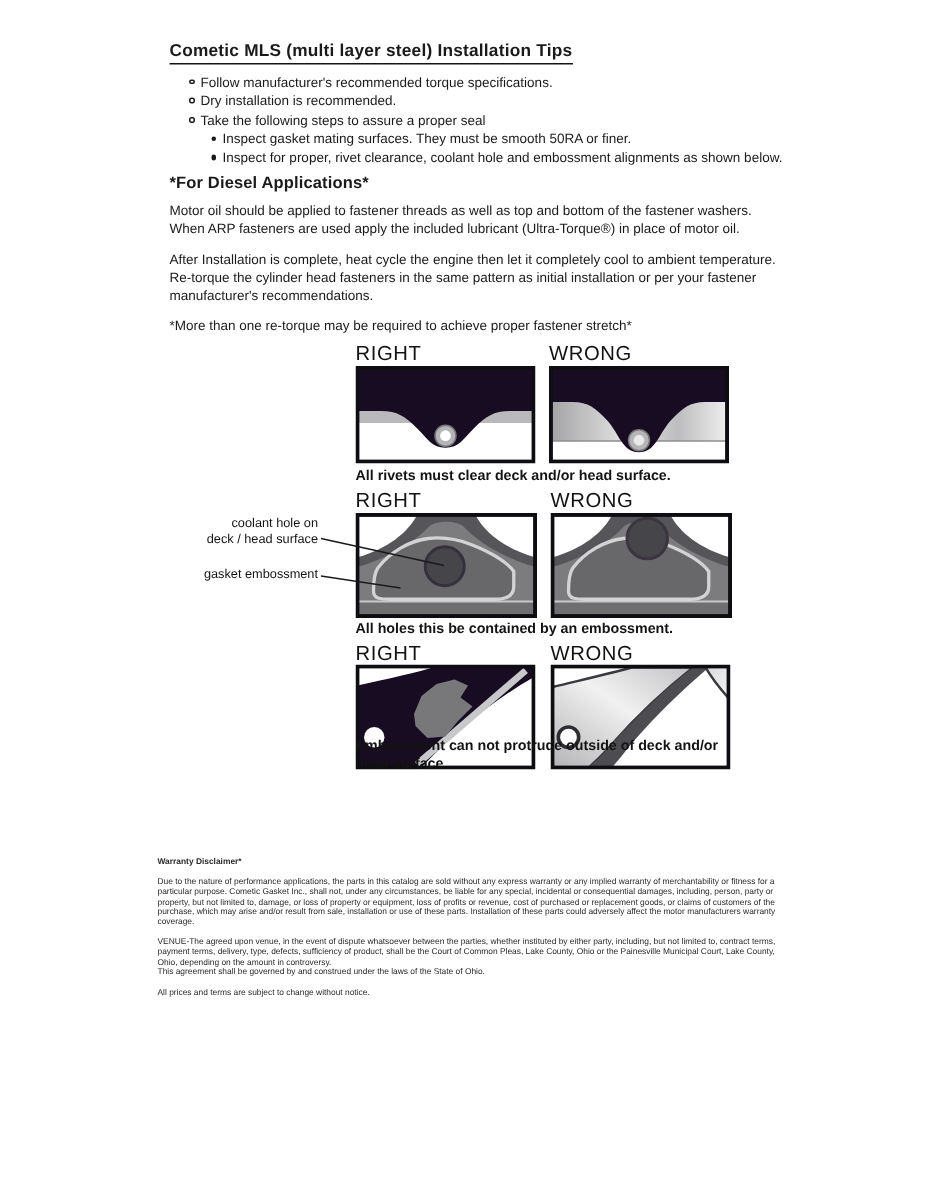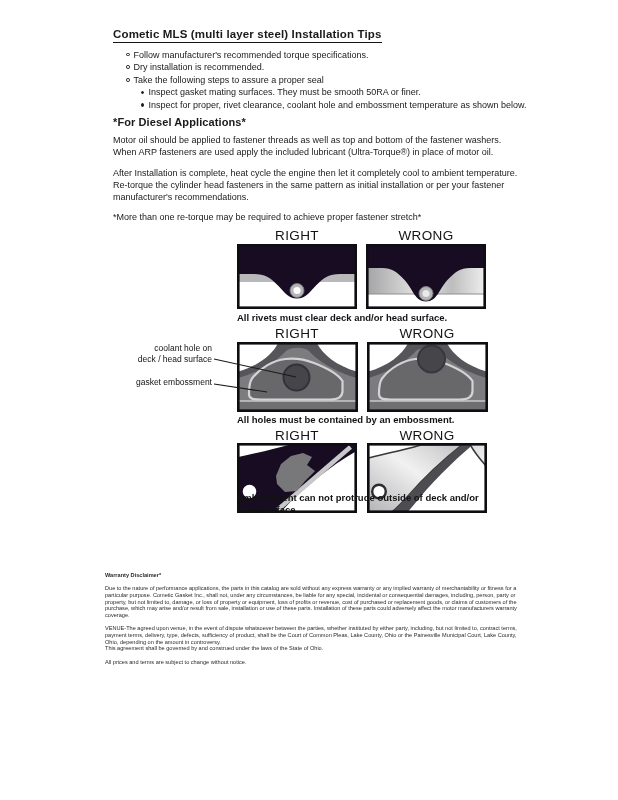--- a/index.html
+++ b/index.html
@@ -19,21 +19,21 @@
     flex:none; width:3.6px; height:3.6px; border:1px solid #1a1a1a; border-radius:50%;
     margin:4.4px 4px 0 0; box-sizing:border-box; background:transparent;
   }
   .b-row.sub .b-marker { background:#1a1a1a; margin-left:15px; width:3.4px; height:3.4px; }
   
   .diesel { position:absolute; left:113px; top:116px; width:414px; }
   .diesel-heading { font-size:11px; font-weight:bold; letter-spacing:0.1px; }
   .para { font-size:9px; line-height:12.3px; margin-top:8px; }
   .para.first { margin-top:6px; }
   
-  .fig-label { position:absolute; width:120px; text-align:center; font-size:13.5px; color:#131313; letter-spacing:0.4px; }
+  .fig-label { position:absolute; width:120px; text-align:left; font-size:13.5px; color:#131313; letter-spacing:0.4px; }
   .fig { position:absolute; display:block; }
   .caption { position:absolute; font-size:9.5px; font-weight:bold; line-height:11.5px; color:#131313; }
   .callout { position:absolute; width:100px; text-align:right; font-size:8.5px; line-height:11px; color:#131313; }
   .leader-overlay { position:absolute; left:0; top:0; width:618px; height:800px; pointer-events:none; }
   
   .fineprint { position:absolute; left:105px; top:572px; width:414px; font-size:5.6px; line-height:6.7px; color:#2a2a2a; }
   .fp { margin-top:6.5px; }
   .fp.tight { margin-top:0; }
   .fp-head { font-weight:bold; }
   
@@ -58,21 +58,21 @@
       <div class="b-row">
         <span class="b-marker"></span>
         <span>Take the following steps to assure a proper seal</span>
       </div>
       <div class="b-row sub">
         <span class="b-marker"></span>
         <span>Inspect gasket mating surfaces.  They must be smooth 50RA or finer.</span>
       </div>
       <div class="b-row sub">
         <span class="b-marker"></span>
-        <span>Inspect for proper, rivet clearance, coolant hole and embossment temperature as shown below.</span>
+        <span>Inspect for proper, rivet clearance, coolant hole and embossment alignments as shown below.</span>
       </div>
     </div>
   </div>
 
   <div class="diesel">
     <div class="diesel-heading">*For Diesel Applications*</div>
     <div class="para first">Motor oil should be applied to fastener threads as well as top and bottom of the fastener washers. When ARP fasteners are used apply the included lubricant (Ultra-Torque®) in place of motor oil.</div>
     <div class="para">After Installation is complete, heat cycle the engine then let it completely cool to ambient temperature. Re-torque the cylinder head fasteners in the same pattern as initial installation or per your fastener manufacturer's recommendations.</div>
     <div class="para">*More than one re-torque may be required to achieve proper fastener stretch*</div>
   </div>
@@ -135,21 +135,21 @@
     <path d="M41,1.3 C35,13 21,24 1.3,29.5 L1.3,36 C23,30 41,18 49,9 C54,4.8 67,4.8 72,9 C80,18 98,30 119.7,36 L119.7,29.5 C100,24 86,13 80,1.3 Z" fill="#55555a"></path>
     <path d="M1.3,1.3 H41 C35,13 21,24 1.3,29.5 Z" fill="#ffffff"></path>
     <path d="M119.7,1.3 H80 C86,13 100,24 119.7,29.5 Z" fill="#ffffff"></path>
     <rect x="1.3" y="59" width="118.4" height="9.7" fill="#6f6f72"></rect>
     <line x1="1.3" y1="59" x2="119.7" y2="59" stroke="#c9c9cb" stroke-width="1.3"></line>
     <path d="M12,52 C12,45 12.5,40 15,36.5 C23,26 36,18.5 48.5,17 C58,15.9 68,17.5 77,21 C90,26 101.5,33 105.5,39 L105.5,49 C105.5,55 101,57.5 93,57.5 L24,57.5 C16,57.5 12,57 12,52 Z" fill="#68686b" stroke="#d3d3d5" stroke-width="2.2"></path>
     <circle cx="64.5" cy="17" r="13.5" fill="#45454a" stroke="#3a353f" stroke-width="2"></circle>
     <rect x="1.3" y="1.3" width="118.4" height="67.4" fill="none" stroke="#0e0e12" stroke-width="2.6"></rect>
   </svg>
 
-  <div class="caption" style="left:237px; top:414px;">All holes must be contained by an embossment.</div>
+  <div class="caption" style="left:237px; top:414px;">All holes this be contained by an embossment.</div>
 
   <div class="fig-label" style="left:237px; top:428px;">RIGHT</div>
   <div class="fig-label" style="left:367px; top:428px;">WRONG</div>
 
   <svg class="fig" style="left:237px; top:443px;" width="120" height="70" viewBox="0 0 120 70">
     <rect x="1.3" y="1.3" width="117.4" height="67.4" fill="#ffffff"></rect>
     <path d="M1.3,14 C22,9.5 40,5.5 54,1.3 L118.7,1.3 V8.5 C93,23 65,46 44,68.7 L1.3,68.7 Z" fill="#170c21"></path>
     <line x1="41" y1="66.5" x2="113.5" y2="4" stroke="#c8c8ca" stroke-width="4.5"></line>
     <polygon points="39,33 44,21 54,13 66,10 75,14 70,22 78,28 68,38 60,48 48,49 40,41" fill="#78787b"></polygon>
     <circle cx="12.5" cy="48.5" r="6.8" fill="#ffffff"></circle>

